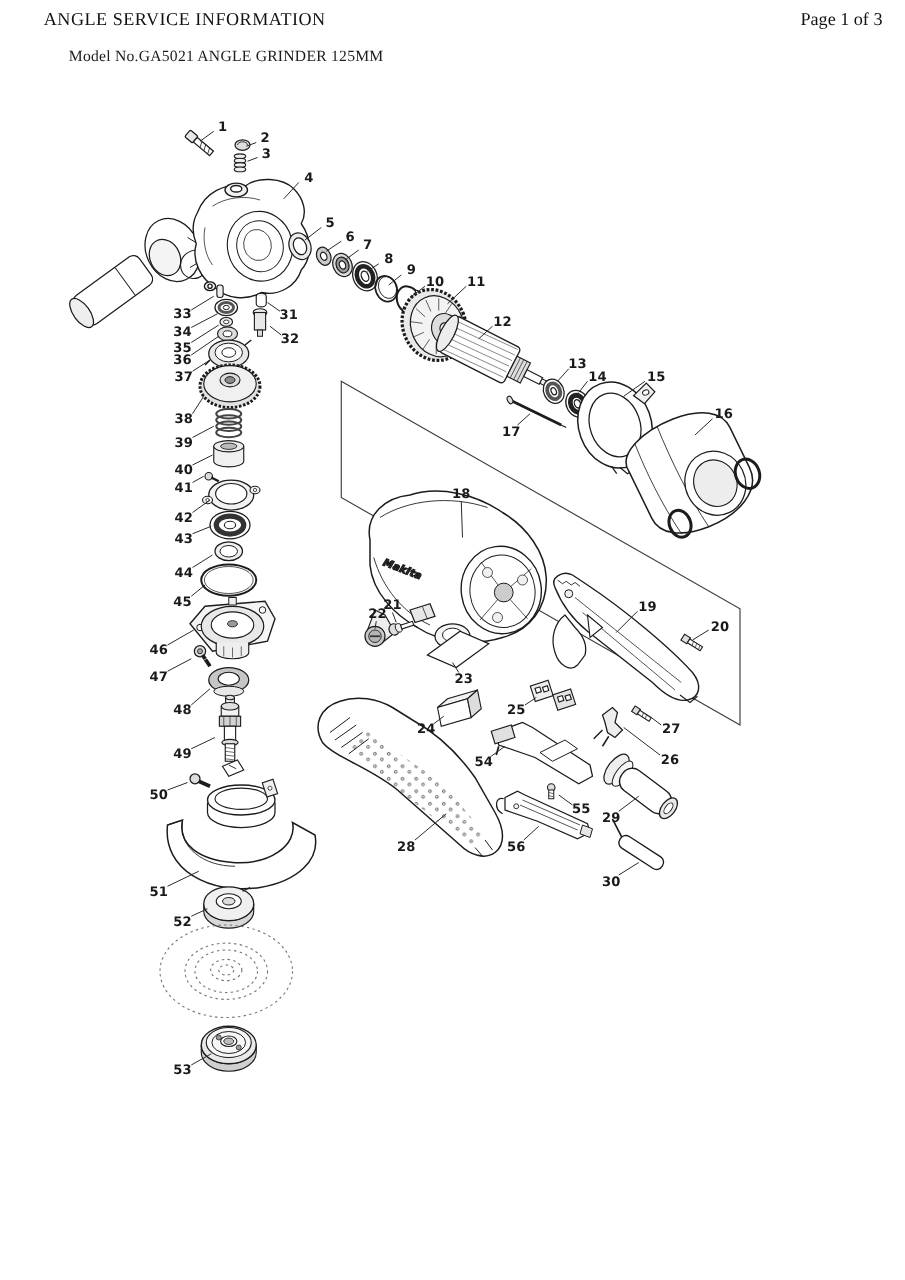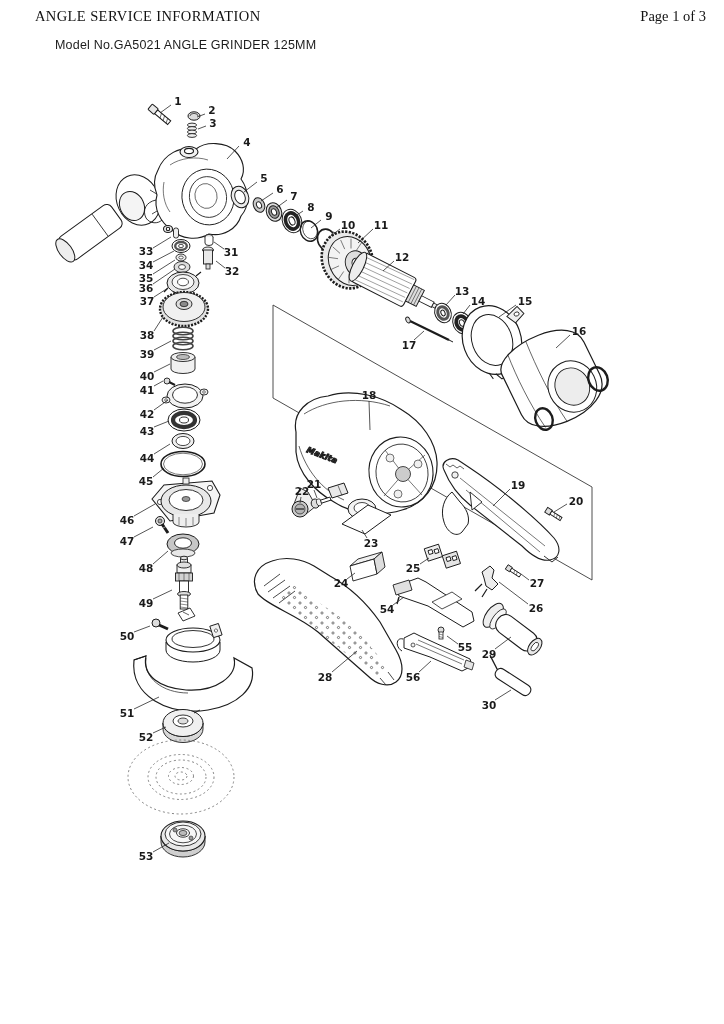--- a/index.html
+++ b/index.html
@@ -3,21 +3,21 @@
 <meta charset="utf-8">
 <style>
   html,body{margin:0;padding:0;background:#ffffff;}
   #page{position:relative;width:724px;height:1024px;background:#fff;overflow:hidden;
         font-family:"Liberation Sans",sans-serif;}
   .hdr-title{position:absolute;top:8px;left:35px;font-family:"Liberation Serif",serif;
              font-size:14.5px;color:#121212;letter-spacing:.4px;}
   .hdr-page{position:absolute;top:8px;right:18px;font-family:"Liberation Serif",serif;
             font-size:14.5px;color:#121212;}
   .model-line{position:absolute;top:38px;left:55px;font-size:12.5px;color:#1c1c1c;
-              letter-spacing:.2px;}
+              letter-spacing:.2px;font-family:Liberation Serif, serif;}
   svg{position:absolute;left:0;top:0;}
   .plbl{font:600 10.5px "DejaVu Sans",sans-serif;fill:#1a1a1a;text-anchor:middle;}
   .ldr{stroke:#2b2b2b;stroke-width:.8;fill:none;}
   .brand{font:italic 700 8px "DejaVu Sans",sans-serif;fill:#333;letter-spacing:.3px;}
 </style>
 </head>
 <body>
 
 <div id="page">
   <div class="hdr-title">ANGLE SERVICE INFORMATION</div>

